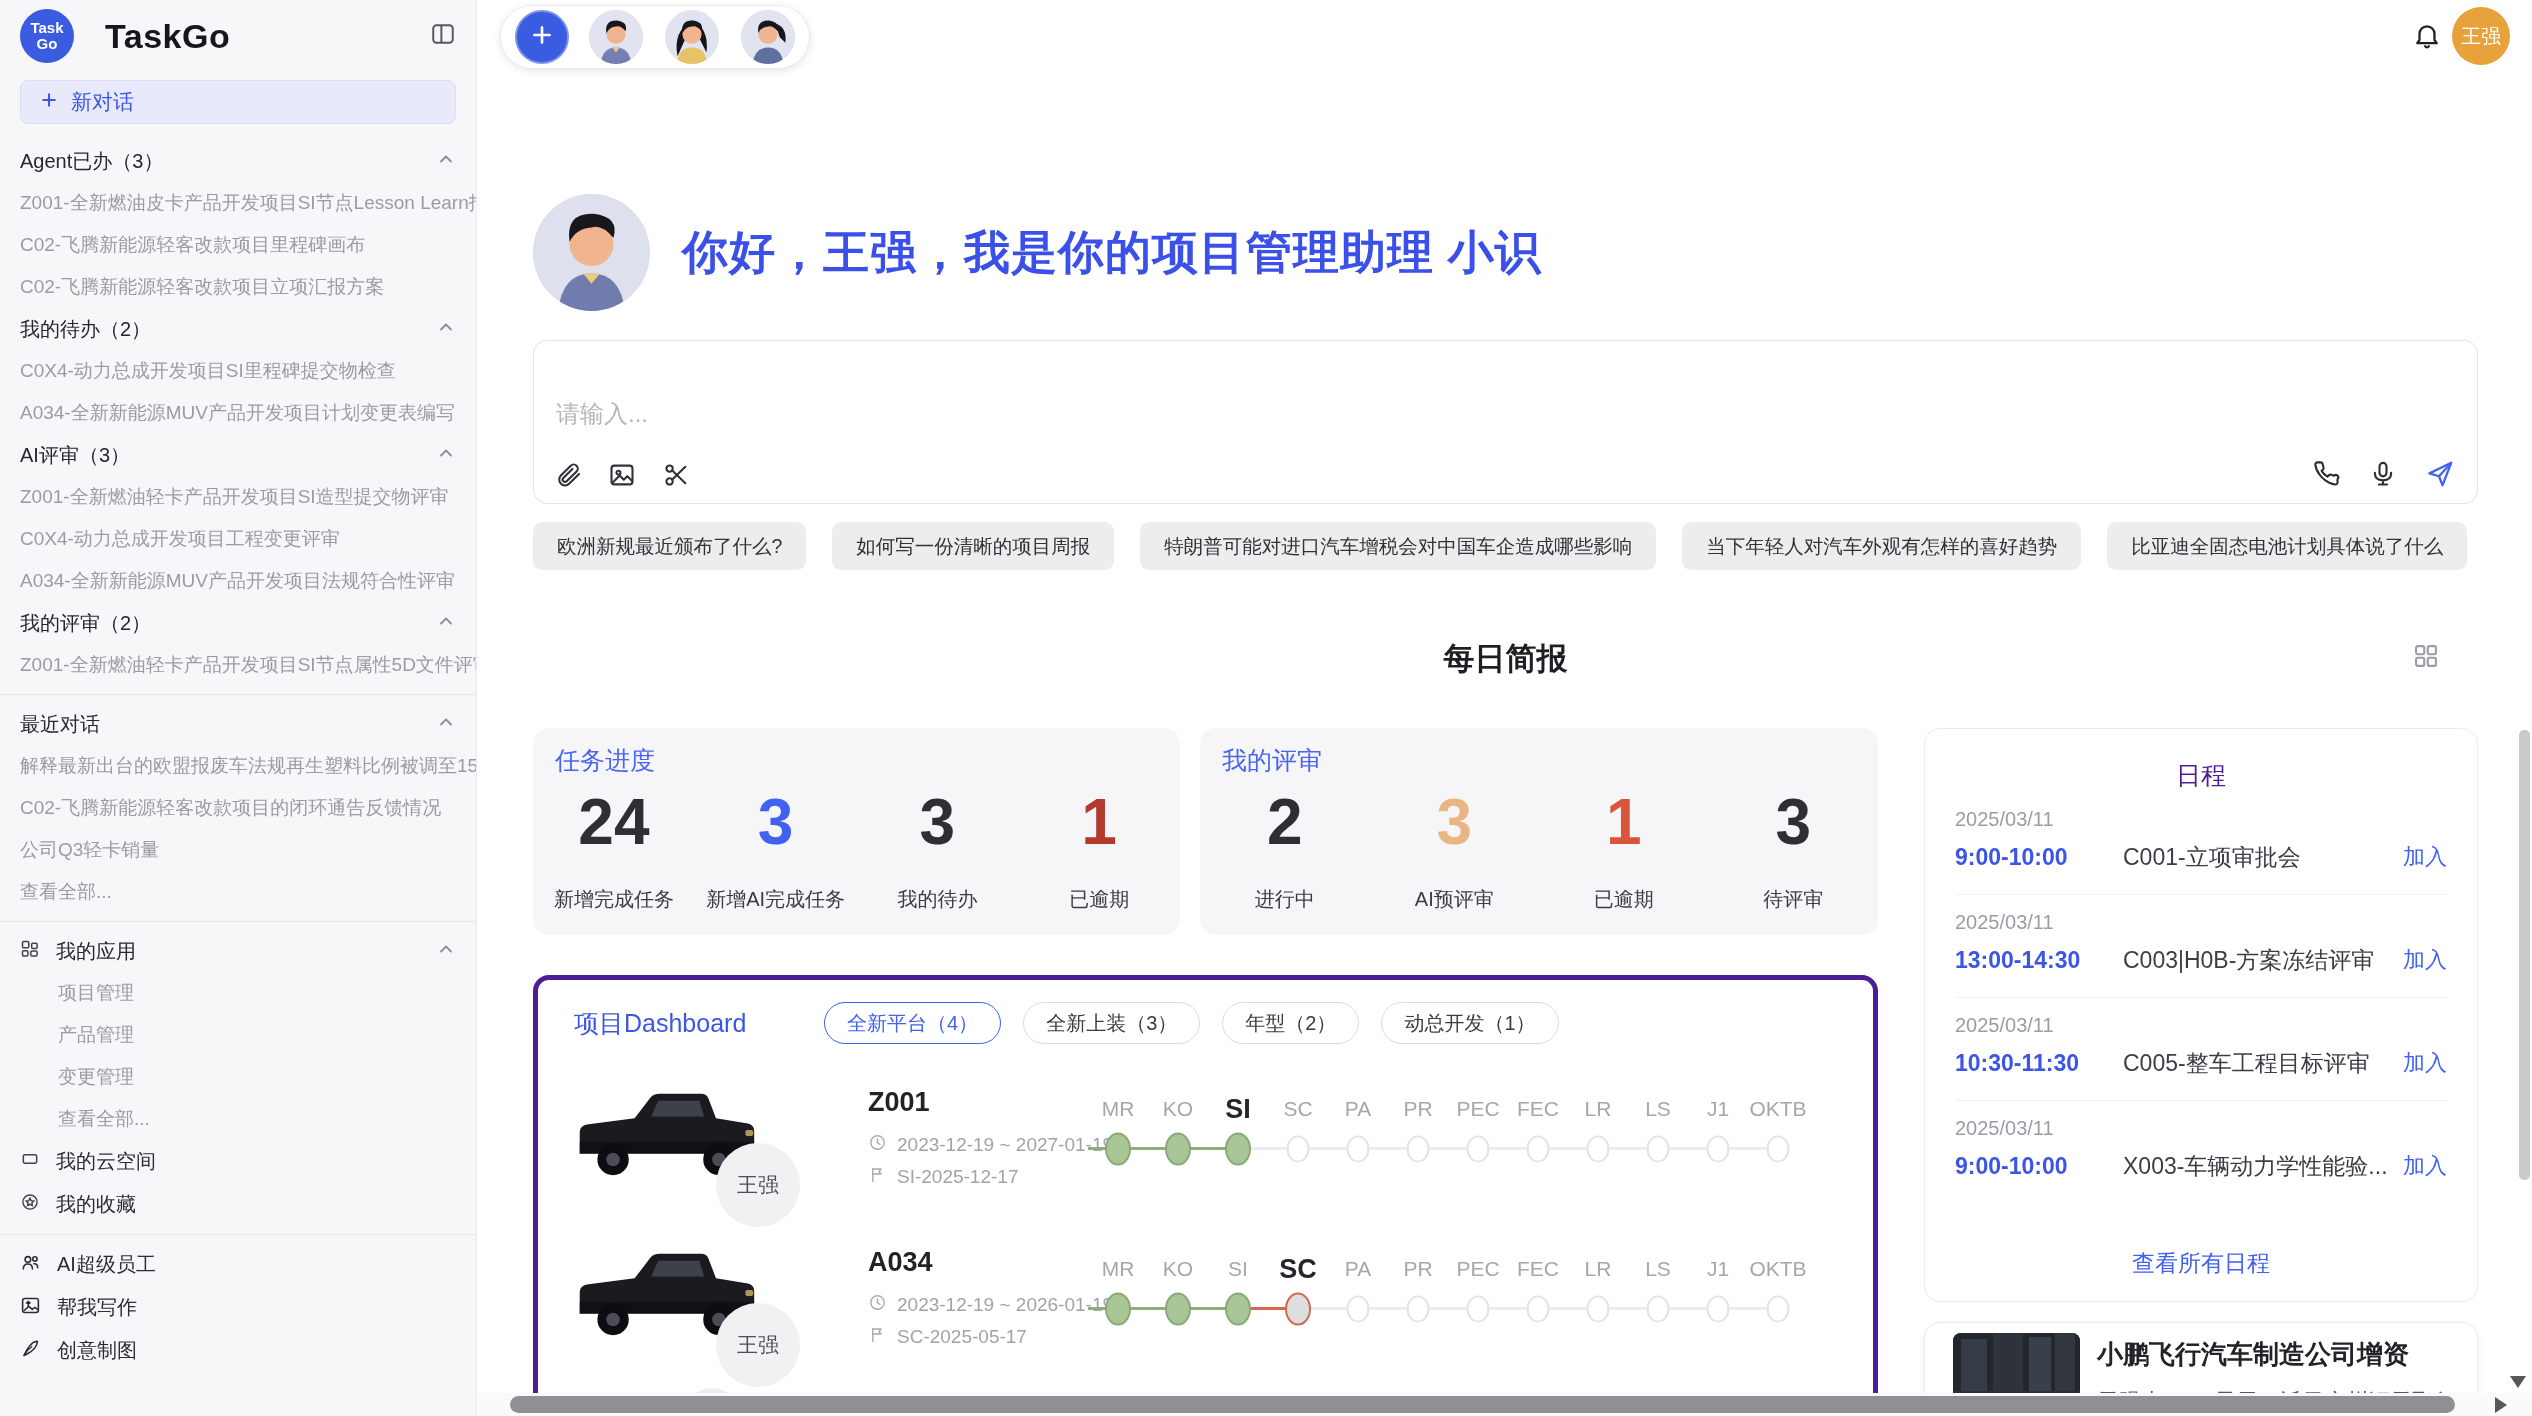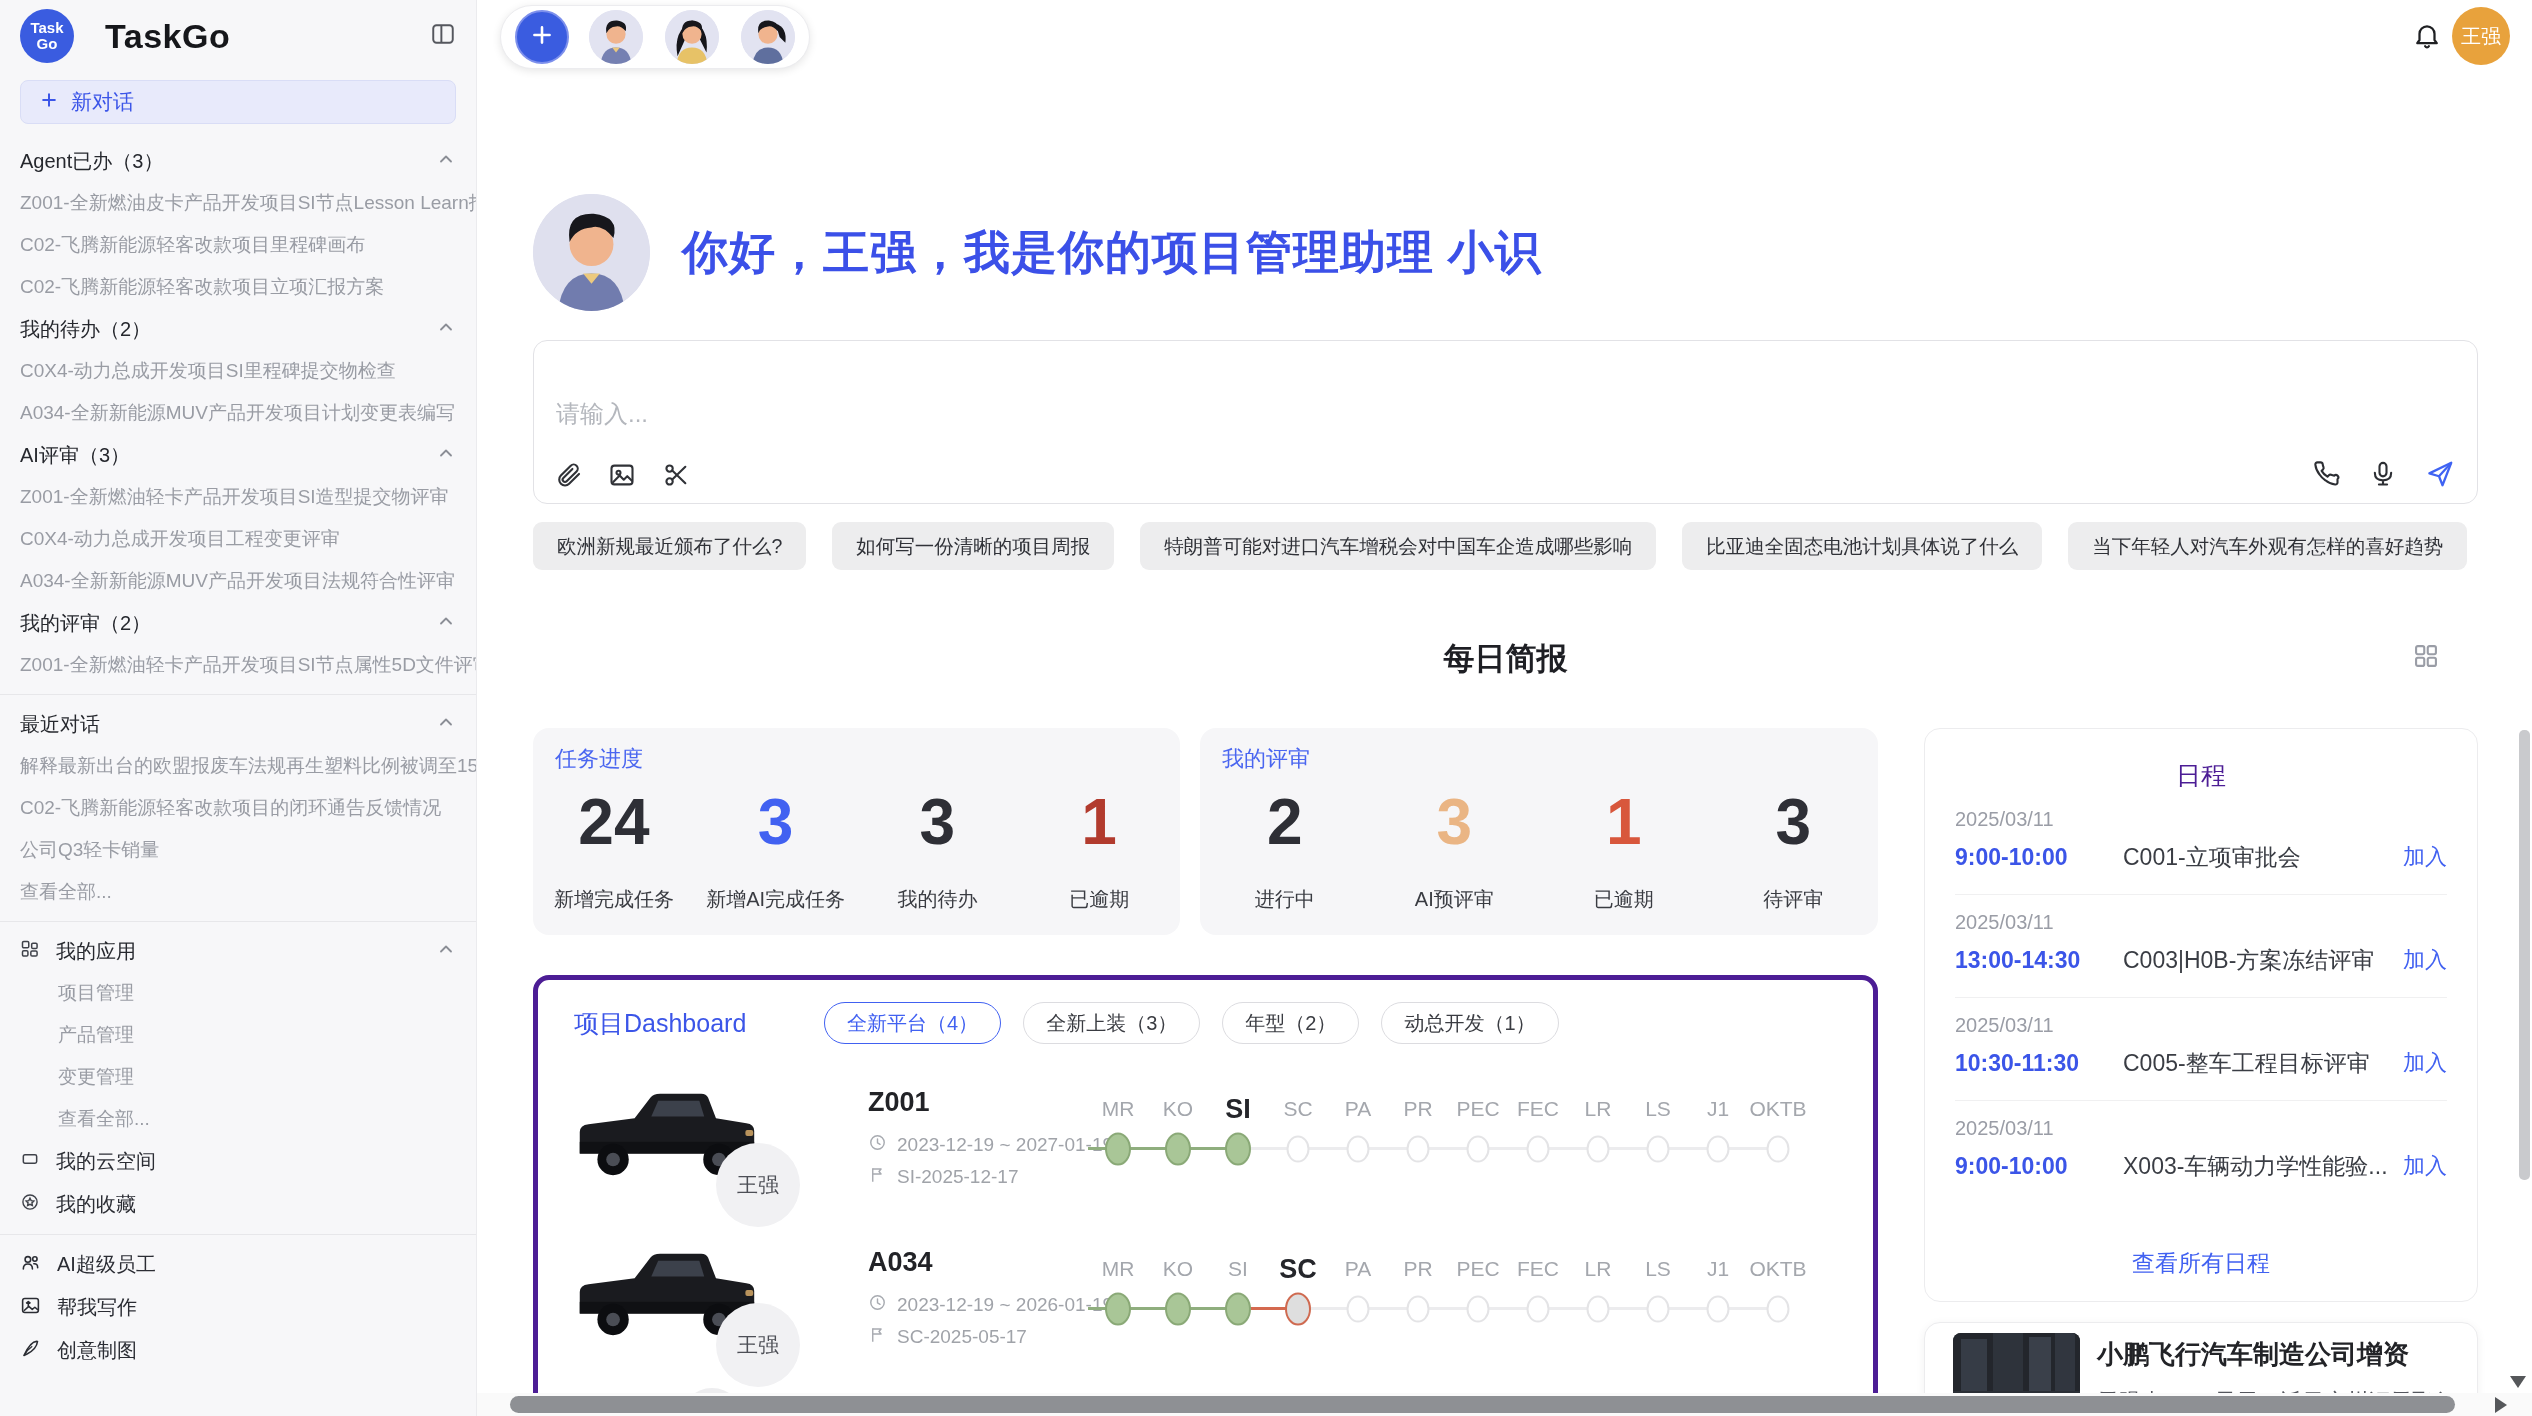--- a/index.html
+++ b/index.html
@@ -44,21 +44,21 @@
   .chip-row{position:absolute;left:533px;top:522px;display:flex;gap:26px;}
   .chip{height:48px;line-height:48px;padding:0 24px;border-radius:9px;background:#ededee;font-size:19.5px;color:#303238;white-space:nowrap;}
 
   
   .brief-title{position:absolute;left:533px;top:638px;width:1945px;text-align:center;font-size:31px;font-weight:700;color:#1e1f24;}
   .brief-grid-ic{position:absolute;left:2412px;top:642px;}
   .stats-row{position:absolute;left:533px;top:728px;display:flex;gap:20px;}
   .stat-card{background:#f6f6f8;border-radius:16px;height:207px;position:relative;box-sizing:border-box;}
   .stat-card.c1{width:647px;}
   .stat-card.c2{width:678px;}
-  .stat-card .card-label{position:absolute;left:22px;top:16px;font-size:22px;color:#4a66f0;}
+  .stat-card .card-label{position:absolute;left:22px;top:16px;font-size:25px;color:#4a66f0;}
   .stat-list{position:absolute;left:0;right:0;top:62px;display:flex;}
   .stat{flex:1;text-align:center;}
   .stat-val{font-size:64px;font-weight:600;line-height:1;}
   .stat-lbl{margin-top:32px;font-size:20px;color:#3a3c42;}
 
   
   .dash-card{position:absolute;left:533px;top:975px;width:1345px;height:441px;background:#fff;border:5px solid #4c1d95;border-radius:16px;box-sizing:border-box;overflow:hidden;}
   .dash-head{display:flex;align-items:center;padding:22px 0 0 36px;}
   .dash-title{font-size:25px;color:#3b55e8;width:250px;flex:none;}
   .dash-filters{display:flex;gap:22px;align-items:center;}
@@ -350,22 +350,22 @@
             <path d="M11.2 13.8 L21 3"></path>
           </svg>
       </span>
     </div>
   </div>
 
   <div class="chip-row" id="chip-row">
       <div class="chip">欧洲新规最近颁布了什么?</div>
       <div class="chip">如何写一份清晰的项目周报</div>
       <div class="chip">特朗普可能对进口汽车增税会对中国车企造成哪些影响</div>
+      <div class="chip">当下年轻人对汽车外观有怎样的喜好趋势</div>
       <div class="chip">比亚迪全固态电池计划具体说了什么</div>
-      <div class="chip">当下年轻人对汽车外观有怎样的喜好趋势</div>
     </div>
 
   <div class="brief-title">每日简报</div>
   <div class="brief-grid-ic">
     <span>
       <svg width="28" height="28" viewBox="0 0 24 24" fill="none" stroke="#9a9da6" stroke-width="1.8">
           <rect x="3.5" y="3.5" width="7" height="7" rx="1.5"></rect>
           <rect x="13.5" y="3.5" width="7" height="7" rx="1.5"></rect>
           <rect x="3.5" y="13.5" width="7" height="7" rx="1.5"></rect>
           <rect x="13.5" y="13.5" width="7" height="7" rx="1.5"></rect>

